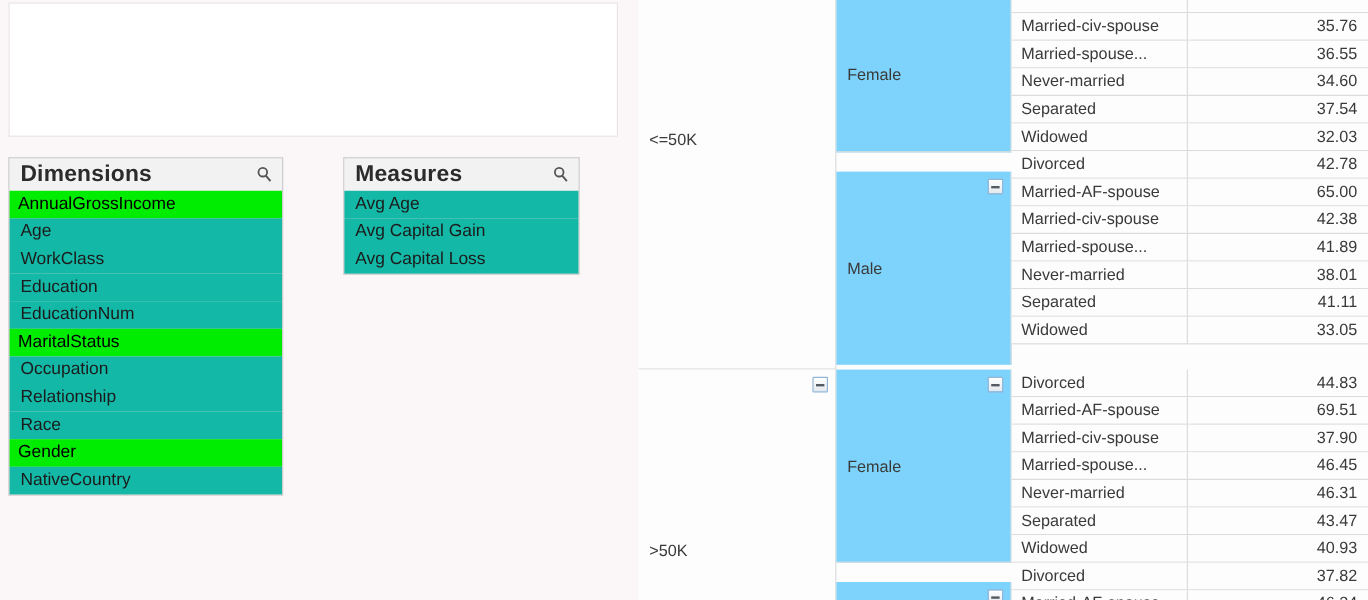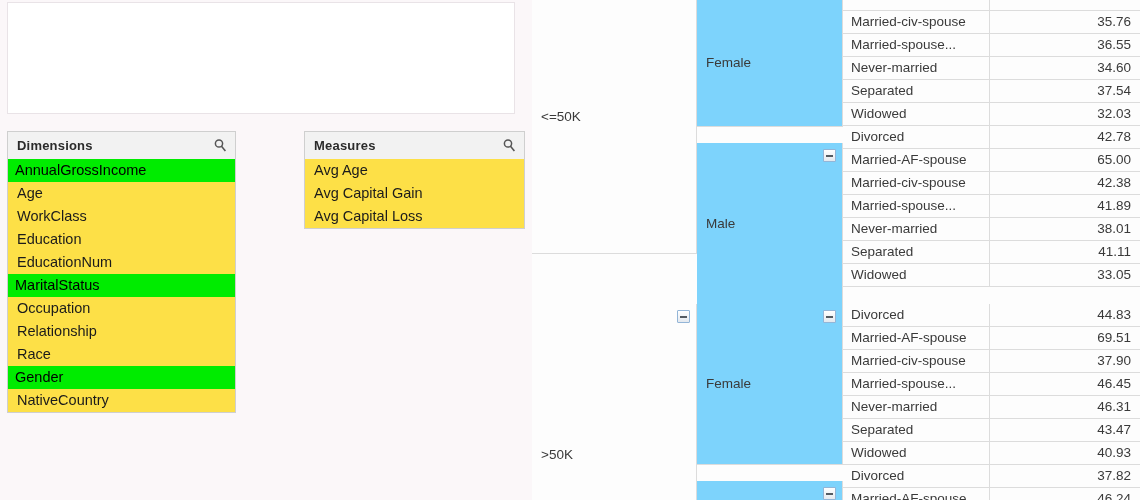--- a/index.html
+++ b/index.html
@@ -28,48 +28,48 @@
   }
 
   
   .field-panel {
     position: absolute;
     background: #dedede;
     border: 1px solid #cfcfcf;
     box-sizing: border-box;
   }
   .field-panel.dimensions { left: 7px;   top: 131px; width: 229px; }
-  .field-panel.measures   { left: 304px; top: 131px; width: 221px; }
+  .field-panel.measures   { left: 286px; top: 131px; width: 197px; }
 
   .panel-header {
     height: 27px;
     background: #f2f2f2;
     display: flex;
     align-items: center;
     justify-content: space-between;
     padding: 0 7px 0 9px;
     box-sizing: border-box;
   }
   .panel-title {
-    font-size: 13px;
+    font-size: 19px;
     font-weight: bold;
     color: #2b2b2b;
     letter-spacing: 0.2px;
     white-space: nowrap;
   }
   .search-icon svg { display: block; }
 
   .field-list { padding: 0; }
   .field-item {
     height: 23px;
     line-height: 23px;
     font-size: 14.5px;
     color: #1b1b1b;
     padding-left: 9px;
-    background: #fde047;
+    background: #14b8a6;
     white-space: nowrap;
     box-sizing: border-box;
   }
   .field-item.selected {
     background: #00ec00;
     color: #000000;
     padding-left: 7px;
   }
 
   
@@ -211,21 +211,21 @@
   </div>
   <div class="field-list" id="meas-list">
       <div class="field-item">Avg Age</div>
       <div class="field-item">Avg Capital Gain</div>
       <div class="field-item">Avg Capital Loss</div>
     </div>
 </div>
 
 <div class="pivot">
   <div class="pivot-grid" id="pivot-grid">
-      <div class="cell-l1" style="height: 254px;">
+      <div class="cell-l1" style="height: 308px;">
         <span class="lbl" style="bottom: auto; top: 108.5px;">&lt;=50K</span>
       </div>
       <div>
         <div class="cell-l2" style="height: 126.5px;">
           <span class="lbl">Female</span>
         </div>
         <div class="cell-l2 nobot" style="height: 161px;">
           <span class="lbl">Male</span>
           <span class="expander exp-l2" style="top: 6px;"></span>
         </div>

